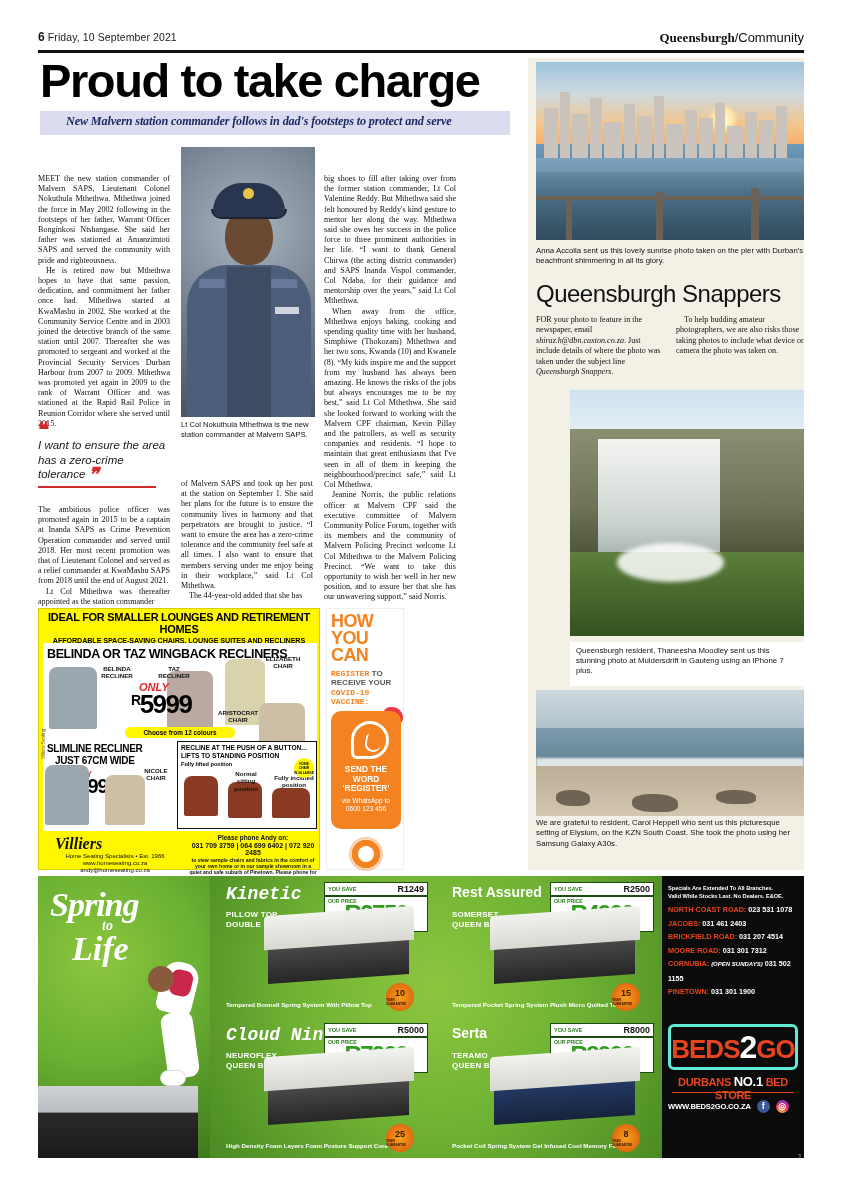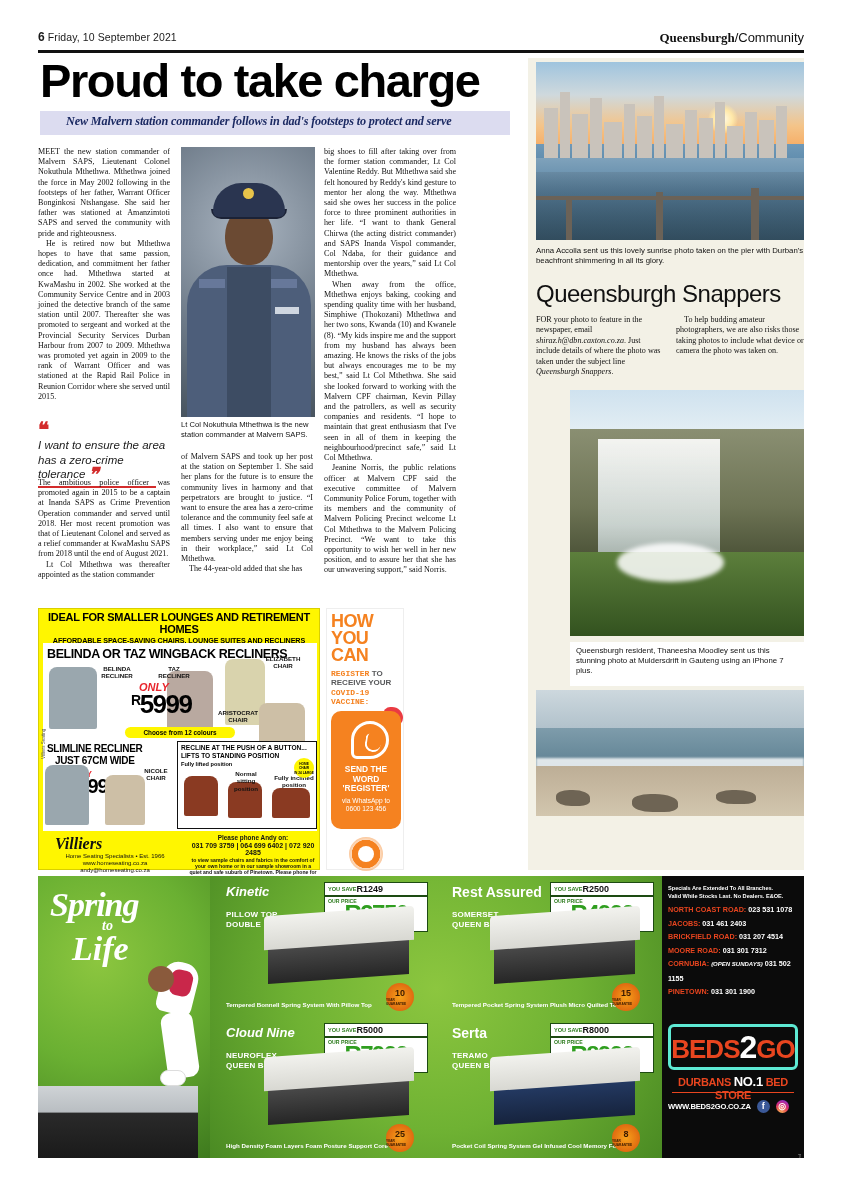--- a/index.html
+++ b/index.html
@@ -41,21 +41,21 @@
   }
   .subhead {
     position: absolute; left: 46px; top: 114px; width: 462px;
     font-family: "Liberation Serif", serif;
     font-style: italic; font-weight: bold;
     font-size: 12.2px; color: #1c2a63; letter-spacing: -.15px; margin-left: 20px;
   }
 
   
   .col { position: absolute; font-size: 8.1px; line-height: 10.2px;
-         color: #101010; text-align: justify; }
+         color: #101010; text-align: justify; margin-top: 27px; }
   .col p { text-indent: 8px; margin: 0; }
   .col p.first { text-indent: 0; }
   .col p.first::first-letter { }
   .col1 { left: 38px; top: 147px; width: 132px; }
   .col2 { left: 181px; top: 452px; width: 132px; }
   .col3 { left: 324px; top: 147px; width: 132px; }
 
   
   .pullquote {
     position: absolute; left: 38px; top: 424px; width: 134px;
@@ -300,29 +300,29 @@
     background:#fff; border-radius:10px; transform: rotate(-8deg); }
   .bd-wshoe { position:absolute; left:18px; top:108px; width:26px; height:16px;
     background:#fff; border-radius:8px; border:1px solid #ddd; }
   .bd-mat-left { position:absolute; left:0; bottom:0; width:160px; height:72px;
     background: linear-gradient(180deg,#cfd3d6 0%,#b9bec2 36%, #2a2a2a 38%, #1a1a1a 100%); }
 
   .bd-mid { position:absolute; left:172px; top:0; width:452px; height:282px;
     background: radial-gradient(circle at 50% 40%, #8cc63f 0%, #6fb233 50%, #4a8a23 100%); }
   .bd-quad { position:absolute; width:226px; height:141px; }
   .bd-brand { position:absolute; left:16px; top:8px;
-    font-family:Liberation Sans, sans-serif; font-style:italic; color:#fff;
-    font-size:13px; font-weight:bold; }
+    font-family:Liberation Mono, monospace; font-style:italic; color:#fff;
+    font-size:18px; font-weight:bold; }
   .bd-brand.sans { font-family:"Liberation Sans",sans-serif; font-style:normal; font-size:14px; }
   .bd-name { position:absolute; left:16px; top:34px;
     font-family:"Liberation Sans",sans-serif; font-weight:bold; font-size:8px;
     line-height:9.6px; color:#fff; letter-spacing:.2px; }
   .bd-save { position:absolute; right:8px; top:6px; width:104px; height:14px;
     background:#fff; border:1px solid #1d4b12; display:flex; align-items:center;
-    padding:0 3px; }
+    justify-content:space-between; padding:0 3px; }
   .bd-save .lab { font-family:"Liberation Sans",sans-serif; font-weight:bold;
     font-size:5.6px; color:#2a7a1a; }
   .bd-save .val { font-family:"Liberation Sans",sans-serif; font-weight:bold;
     font-size:9px; color:#111; }
   .bd-pricebox { position:absolute; right:8px; top:20px; width:104px; height:36px;
     background:#fff; border:1px solid #1d4b12; }
   .bd-pricebox .ourlab { font-family:"Liberation Sans",sans-serif; font-weight:bold;
     font-size:5.2px; color:#2a7a1a; padding:1px 0 0 3px; }
   .bd-pricebox .pr { font-family:"Liberation Sans",sans-serif; font-weight:bold;
     font-size:24px; line-height:24px; letter-spacing:-1.5px; color:#2f9e1f;
@@ -491,20 +491,21 @@
 
   <div class="photo-beach">
     <div class="pb-sky"></div>
     <div class="pb-sea"></div>
     <div class="pb-foam"></div>
     <div class="pb-sand"></div>
     <div class="pb-rock" style="left:20px;bottom:10px;width:34px;height:16px;"></div>
     <div class="pb-rock" style="left:96px;bottom:4px;width:46px;height:18px;"></div>
     <div class="pb-rock" style="left:180px;bottom:12px;width:40px;height:14px;"></div>
   </div>
+  <div class="caption-beach">We are grateful to resident, Carol Heppell who sent us this picturesque setting of Elysium, on the KZN South Coast. She took the photo using her Samsung Galaxy A30s.</div>
 
   <div class="ad-furniture">
     <div class="af-top">
       <div class="af-l1">IDEAL FOR SMALLER LOUNGES AND RETIREMENT HOMES</div>
       <div class="af-l2">AFFORDABLE  SPACE-SAVING CHAIRS, LOUNGE SUITES AND RECLINERS</div>
       <div class="af-l3">MADE TO ORDER IN YOUR OWN FABRIC CHOICE</div>
     </div>
     <div class="af-white"></div>
     <div class="af-h2">BELINDA OR TAZ WINGBACK RECLINERS</div>
 

